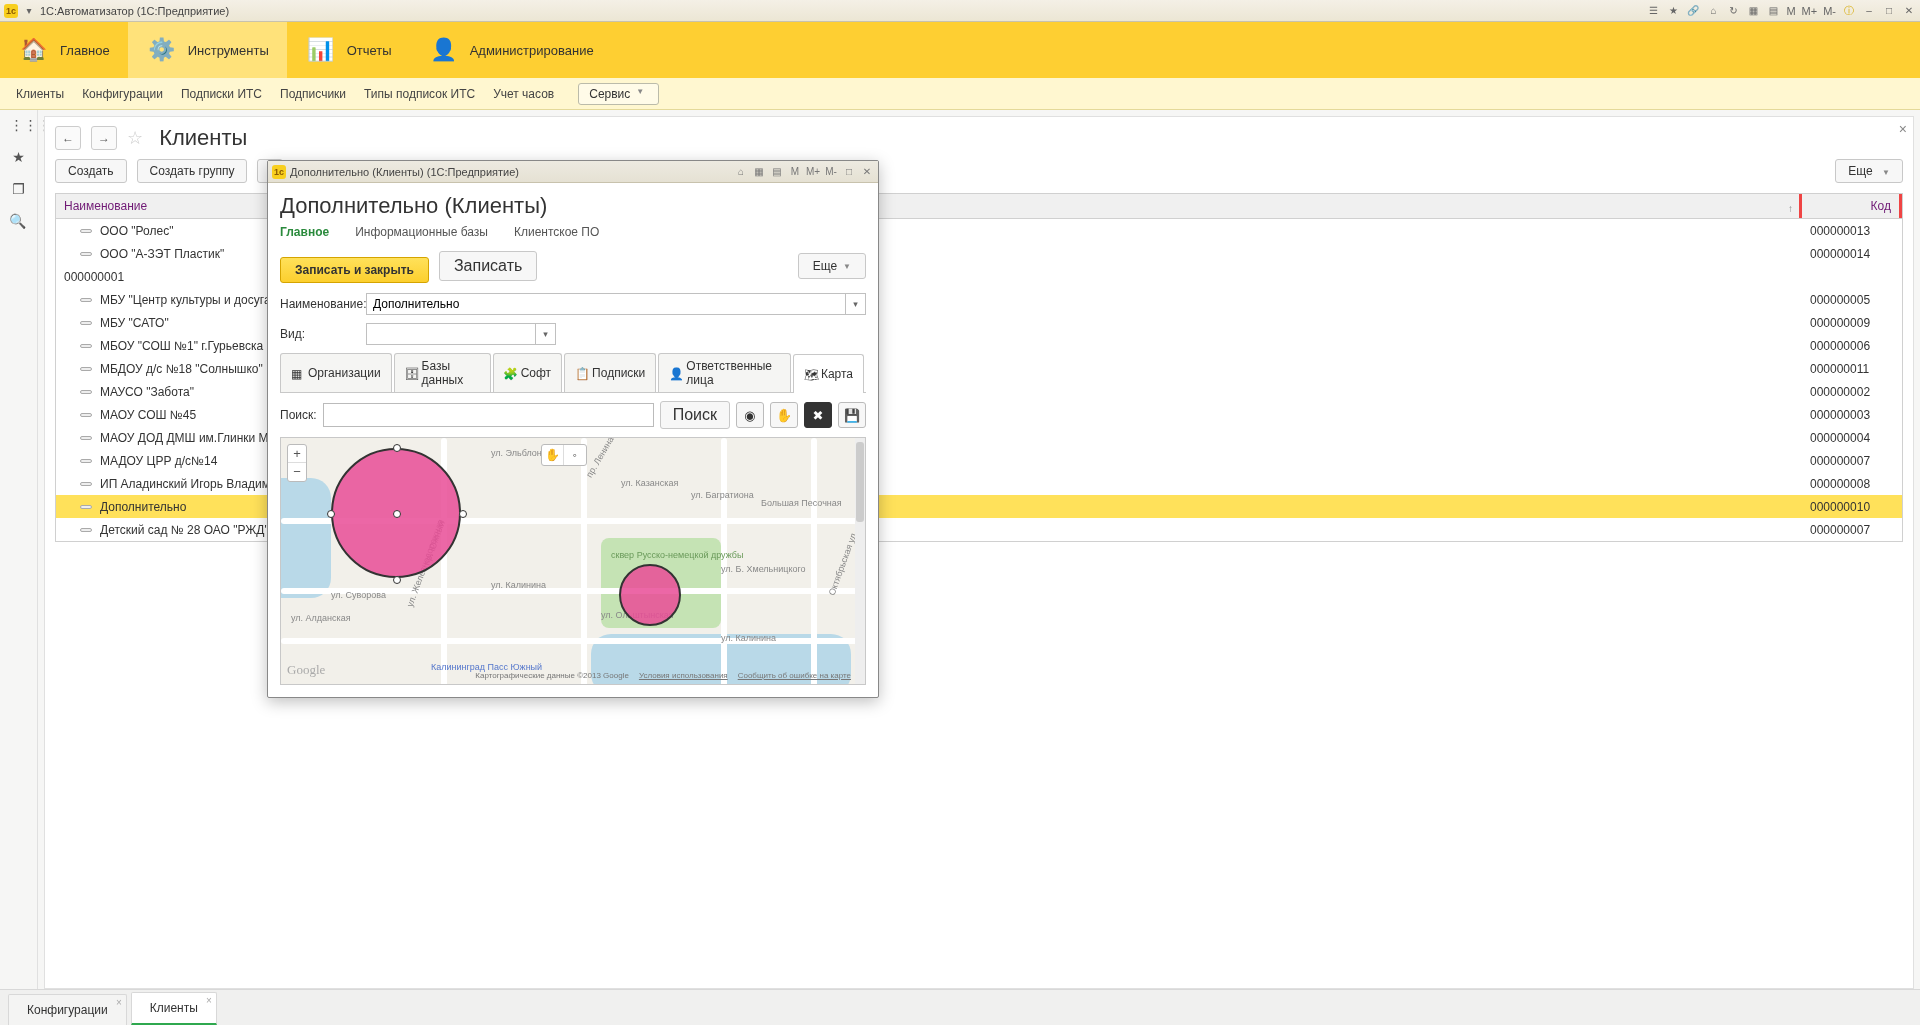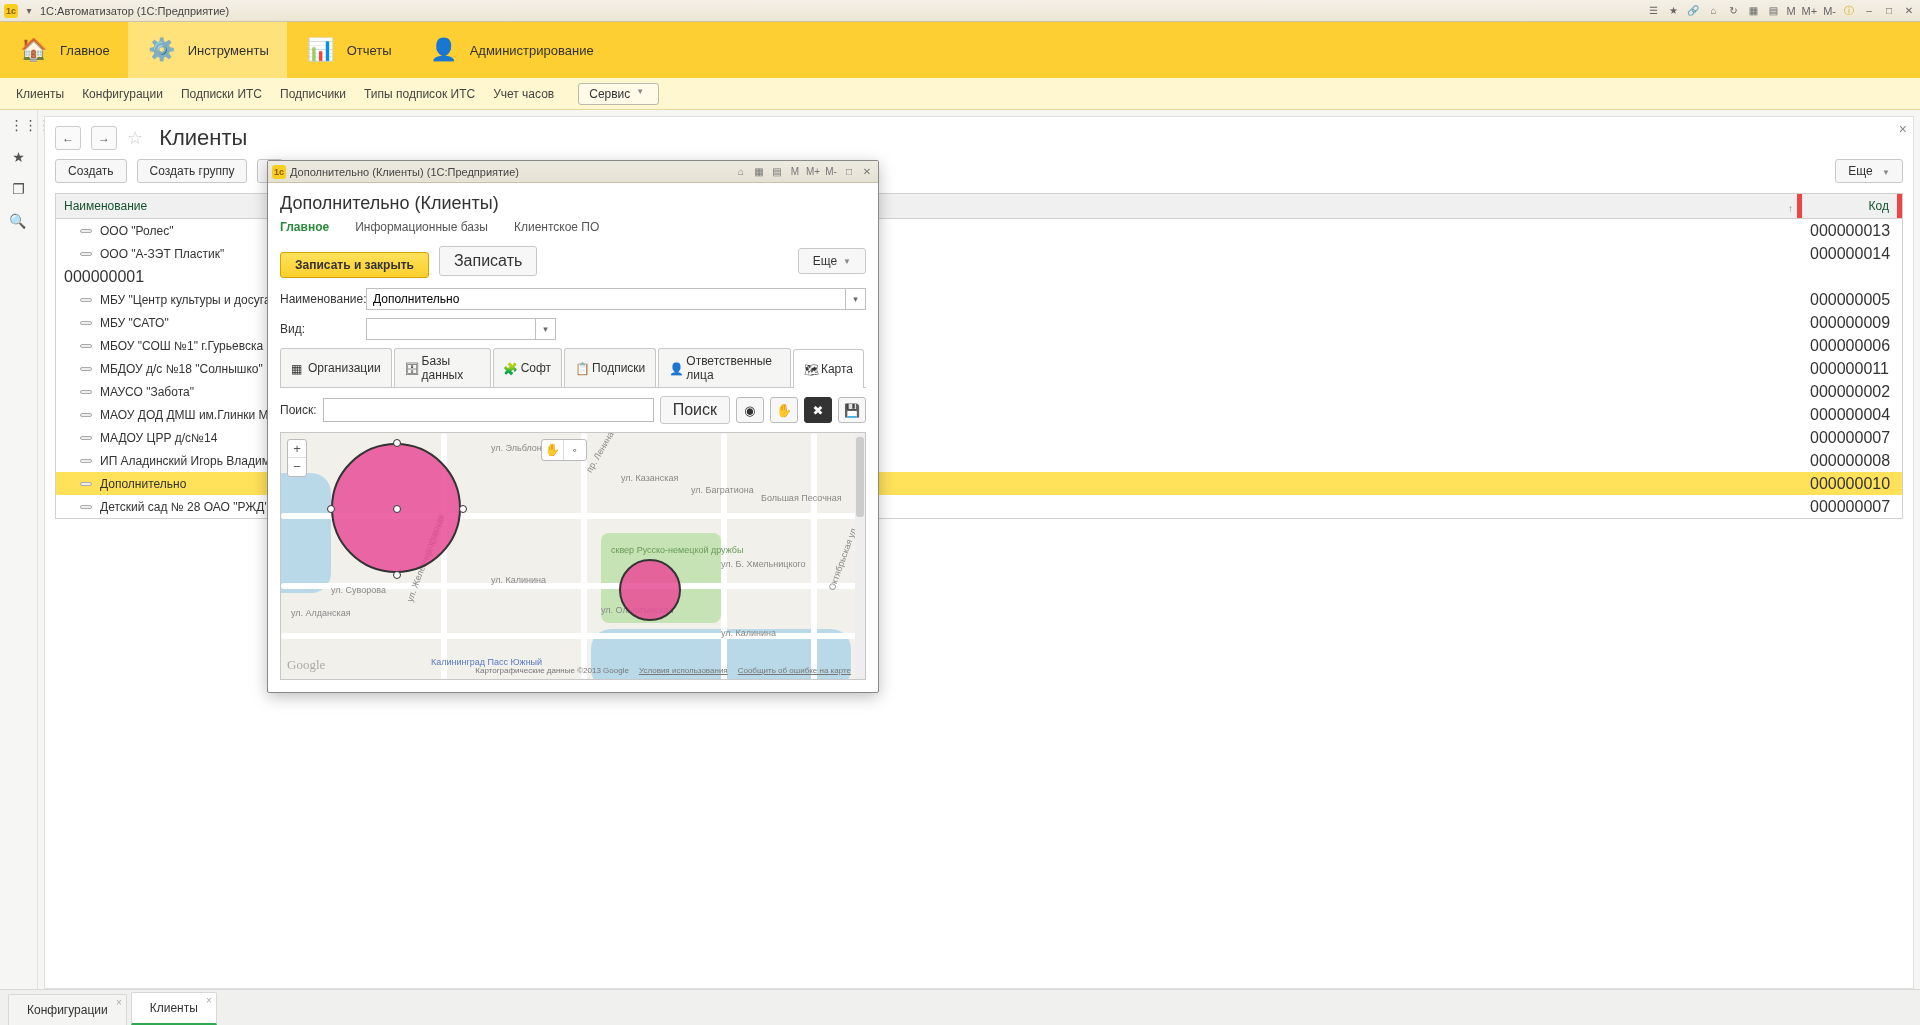--- a/index.html
+++ b/index.html
@@ -40,49 +40,49 @@
   .page-title { font-size: 22px; font-weight: normal; color:#333; margin-left:6px;}
 
   .page-toolbar { display:flex; align-items:flex-end; gap:10px; margin-top:8px; }
   .btn { border:1px solid #c8c8c8; background:#f7f7f7; border-radius:3px; padding:4px 12px; font-size:12px; color:#333; cursor:default;}
   .btn-r { margin-left:auto; display:flex; align-items:center; gap:4px;}
   .btn .caret{font-size:8px;color:#888;margin-left:6px;}
 
   
   .grid { margin-top:10px; border:1px solid #d0d0d0; }
   .grid-head { display:flex; background:#f0f0f0; border-bottom:1px solid #d0d0d0; }
-  .grid-head .col { padding:5px 8px; font-size:12px; color:#14532d; border-right:5px solid #ef4444; position:relative;}
+  .grid-head .col { padding:5px 8px; font-size:12px; color:#701a75; border-right:3px solid #ef4444; position:relative;}
   .col-name { flex:1; }
   .grid-head .arrow { position:absolute; right:6px; top:5px; font-size:10px; color:#888;}
   .col-code { width:100px; text-align:right;}
   .grid-body { }
   .row { display:flex; align-items:center; height:23px; }
   .row:nth-child(odd){ background:#fff; }
   .row.sel { background:#ffe15a; }
   .row .cell-name { flex:1; display:flex; align-items:center; gap:8px; padding-left:24px; font-size:12px; color:#333; white-space:nowrap; overflow:hidden; text-overflow:ellipsis;}
-  .row .cell-code { width:100px; font-size:16px; color:#333; padding-left:8px;}
+  .row .cell-code { width:100px; font-size:12px; color:#333; padding-left:8px;}
   .row .dash { width:12px; height:4px; border:1px solid #aaa; border-radius:2px; background:#eee; display:inline-block; flex-shrink:0;}
   .row .dash.y { background:#ffe27a; border-color:#c8a000;}
 
   
   .bottom-tabs { position:absolute; bottom:0; left:0; right:0; height:36px; background:#f0f0ef; border-top:1px solid #d8d8d8; display:flex; align-items:flex-end; padding-left:8px;}
   .btab { position:relative; padding:8px 18px; font-size:12px; border:1px solid #d8d8d8; border-bottom:none; background:#f4f4f3; margin-right:4px; border-radius:2px 2px 0 0;}
   .btab.active { background:#fff; border-bottom:2px solid #2fa84f; }
   .btab .x { position:absolute; top:2px; right:4px; font-size:10px; color:#aaa;}
 
   
   .modal { position:absolute; left:267px; top:160px; width:612px; background:#fff; border:1px solid #888; box-shadow:0 4px 16px rgba(0,0,0,0.25); border-radius:2px; z-index:50;}
   .modal-titlebar { height:22px; background:linear-gradient(#edeae1,#e5e1d3); border-bottom:1px solid #c8c2ad; display:flex; align-items:center; padding:0 4px;}
   .modal-titlebar .mt-icon { width:14px; height:14px; background:#f8cf1e; border-radius:3px; font-size:9px; display:flex;align-items:center;justify-content:center;font-weight:bold;color:#8a5a00; margin-right:4px;}
   .modal-titlebar .mt-title { font-size:11px; color:#444;}
   .modal-titlebar .mt-right { margin-left:auto; display:flex; gap:4px;}
   .mtb { width:14px; height:14px; font-size:10px; color:#777; text-align:center; line-height:14px; cursor:default;}
 
   .modal-body { padding:10px 12px 12px 12px;}
-  .modal-h1 { font-size:18px; color:#333; margin-bottom:6px;}
+  .modal-h1 { font-size:22px; color:#333; margin-bottom:6px;}
   .modal-tabs1 { display:flex; gap:26px; margin-bottom:10px; font-size:12px;}
   .mtab { color:#555; cursor:default;}
   .mtab.active { color:#2a8a3c; font-weight:bold;}
 
   .modal-actions { display:flex; align-items:center; gap:10px; margin-bottom:10px;}
   .yellow-btn { background:linear-gradient(#ffe15a,#fccf2e); border:1px solid #d5a400; border-radius:3px; padding:5px 14px; font-size:12px; font-weight:bold; color:#333; cursor:default;margin-top:8px;}
   .grey-btn { background:#f7f7f7; border:1px solid #c8c8c8; border-radius:3px; padding:5px 14px; font-size:16px; cursor:default;}
   .right-push { margin-left:auto;}
   .dd-btn { display:flex; align-items:center; gap:6px; border:1px solid #c8c8c8; border-radius:3px; padding:5px 14px; background:#f7f7f7;}
   .dd-btn .caret{font-size:8px; color:#888;}
@@ -276,20 +276,27 @@
           <div class="row">
             <div class="cell-name">
               <span class="dash"></span>
               <span>МАУСО "Забота"</span>
             </div>
             <div class="cell-code">000000002</div>
           </div>
           <div class="row">
             <div class="cell-name">
               <span class="dash"></span>
+              <span>МАОУ СОШ №45</span>
+            </div>
+            <div class="cell-code">000000003</div>
+          </div>
+          <div class="row">
+            <div class="cell-name">
+              <span class="dash"></span>
               <span>МАОУ ДОД ДМШ им.Глинки М.</span>
             </div>
             <div class="cell-code">000000004</div>
           </div>
           <div class="row">
             <div class="cell-name">
               <span class="dash"></span>
               <span>МАДОУ ЦРР д/с№14</span>
             </div>
             <div class="cell-code">000000007</div>

